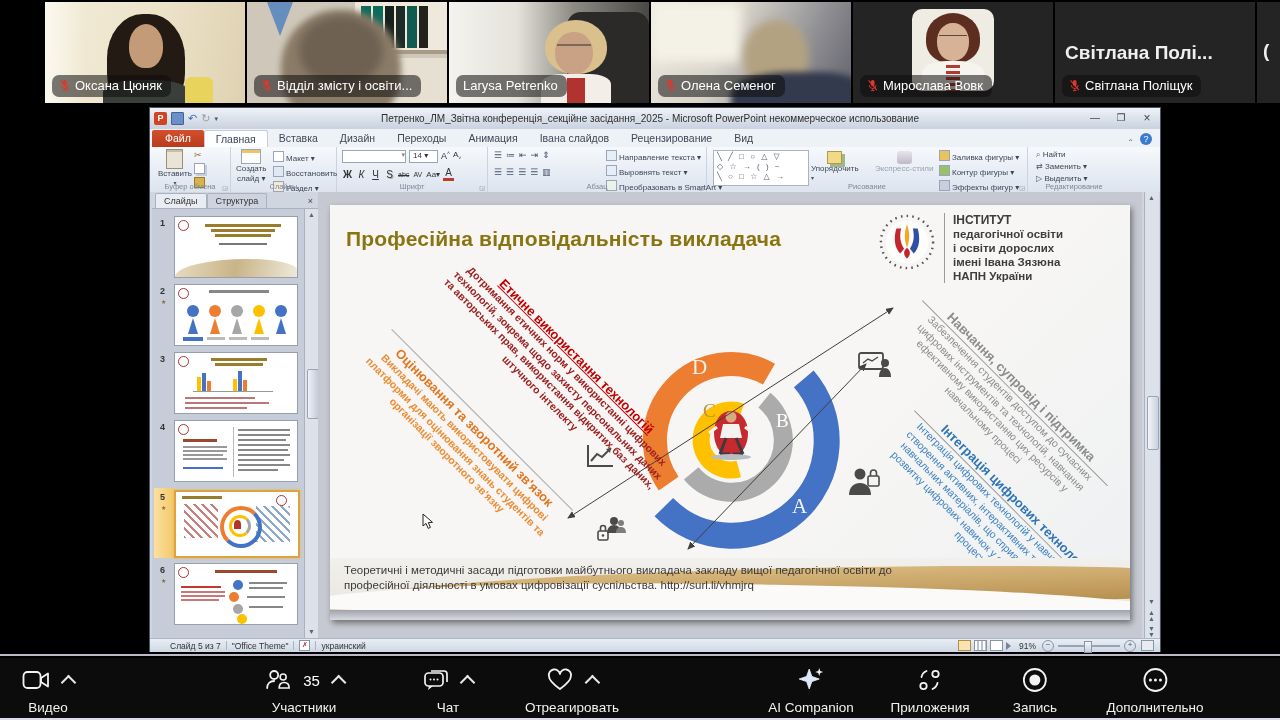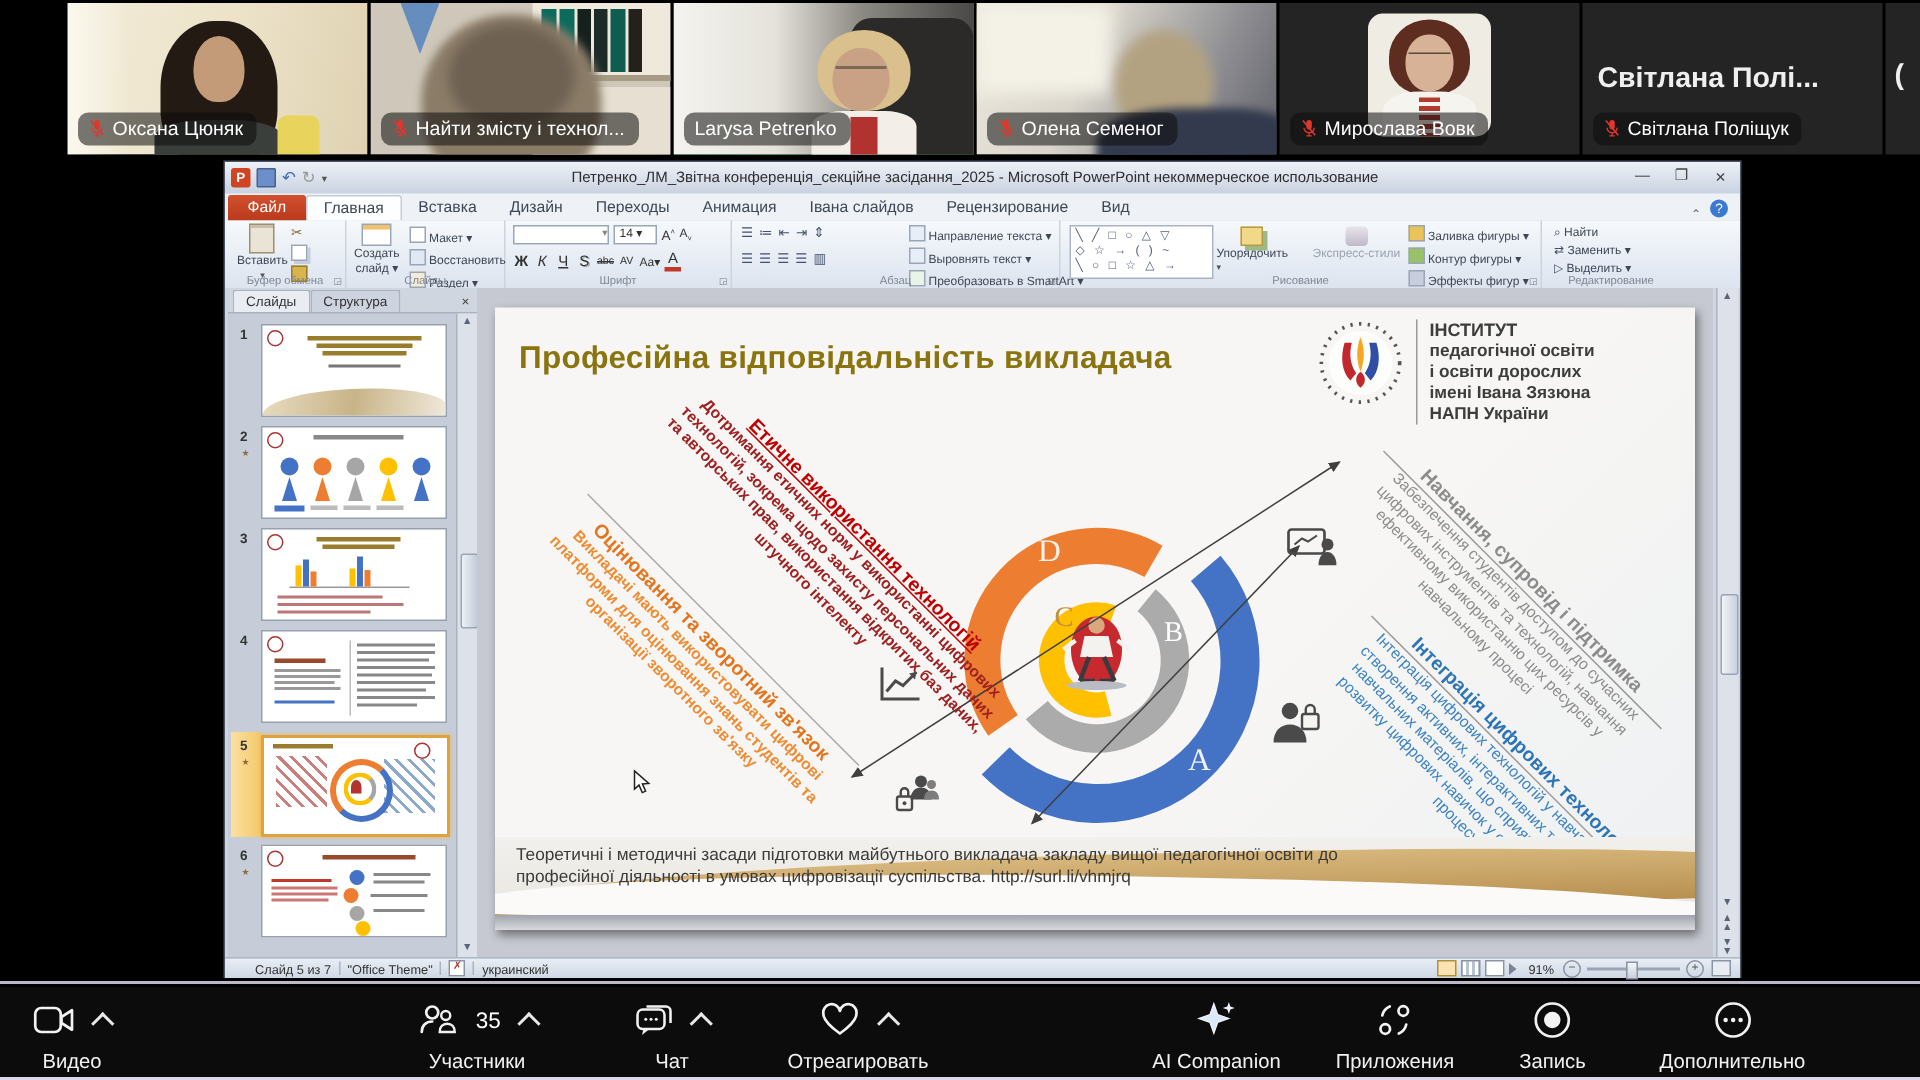--- a/index.html
+++ b/index.html
@@ -90,21 +90,21 @@
       <div class="t" style="left:20px;top:0;width:26px;height:34px;background:#4a7fc1;clip-path:polygon(0 0,100% 0,50% 100%);opacity:.8"></div>
       <div class="t" style="left:34px;top:8px;width:120px;height:120px;background:#8b7c68;border-radius:48%;filter:blur(3px)"></div>
       <div class="t" style="left:52px;top:14px;width:84px;height:70px;background:#6e6152;border-radius:50%;filter:blur(4px)"></div>
     </div>
     <span class="pill">
       <svg width="11" height="13" viewBox="0 0 14 16">
           <rect x="5" y="1" width="4.6" height="8" rx="2.3" fill="#e0372c"></rect>
           <path d="M3 7.5a4 4 0 0 0 8.6 0M7.3 11.5v3M5 14.5h4.6" stroke="#e0372c" stroke-width="1.2" fill="none"></path>
           <line x1="2" y1="1.5" x2="12.5" y2="14" stroke="#e0372c" stroke-width="1.4"></line>
         </svg>
-      <span>Найти змісту  і технол...</span>
+      <span>Відділ змісту  і освіти...</span>
     </span>
   </div>
 
   <div class="t vtile" style="left:449px;box-shadow:inset 0 0 0 3px #35c65f">
     <div class="t" style="inset:0;background:linear-gradient(90deg,#f4f3ef 0%,#e4e2da 34%,#8d8b84 62%,#4a4846 100%)">
       <div class="t" style="left:118px;top:10px;width:82px;height:95px;background:#2c2a28;border-radius:14px 14px 0 0"></div>
       <div class="t" style="left:96px;top:18px;width:62px;height:54px;background:#d9c08c;border-radius:50% 50% 46% 46%"></div>
       <div class="t" style="left:106px;top:30px;width:38px;height:42px;background:#c9a184;border-radius:48%"></div>
       <div class="t" style="left:108px;top:42px;width:34px;height:7px;border-top:2px solid #7a6a55"></div>
       <div class="t" style="left:92px;top:72px;width:70px;height:34px;background:#f3efe8;border-radius:30% 30% 0 0"></div>
@@ -225,21 +225,21 @@
       </div>
       <div class="t" style="left:42px;top:4px">
         <div class="rsmall"><span class="chip"></span><span>Макет</span> ▾</div>
         <div class="rsmall" style="margin-top:2px"><span class="chip" style="background:#dfe8f4"></span><span>Восстановить</span></div>
         <div class="rsmall" style="margin-top:2px"><span class="chip" style="background:#f4ead8"></span><span>Раздел</span> ▾</div>
       </div>
       <div class="glabel">Слайды</div>
     </div>
 
     <div class="rgroup" style="width:150px">
-      <div class="t" style="left:5px;top:3px;display:flex;gap:3px;align-items:center">
+      <div class="t" style="left:5px;top:3px;display:flex;gap:3px;align-items:flex-start">
         <span style="width:62px;height:11px;background:#fff;border:1px solid #9aa5b5;font-size:7px;color:#888;text-align:right">▾</span>
         <span style="width:24px;height:11px;background:#fff;border:1px solid #9aa5b5;font-size:8px;color:#333;padding-left:3px"><span>14</span> ▾</span>
         <span style="font-size:9px;color:#333">A<sup style="font-size:5px">˄</sup></span>
         <span style="font-size:8px;color:#333">A<sub style="font-size:5px">˅</sub></span>
       </div>
       <div class="t" style="left:5px;top:20px;display:flex;align-items:center">
         <span class="fbtn" style="font-weight:bold">Ж</span>
         <span class="fbtn" style="font-style:italic">К</span>
         <span class="fbtn" style="text-decoration:underline">Ч</span>
         <span class="fbtn" style="text-shadow:1px 1px 0 #aaa">S</span>
@@ -573,21 +573,21 @@
     <div class="irow">
       <svg width="28" height="22" viewBox="0 0 28 22">
           <rect x="1.5" y="3" width="17" height="16" rx="4" fill="none" stroke="#f2f2f2" stroke-width="1.8"></rect>
           <path d="M19 9l7-4.5v13L19 13z" fill="none" stroke="#f2f2f2" stroke-width="1.8" stroke-linejoin="round"></path>
         </svg>
       <span class="chev"></span>
     </div>
     <div class="lbl">Видео</div>
   </div>
 
-  <div class="zbtn" style="left:318px">
+  <div class="zbtn" style="left:304px">
     <div class="irow">
       <svg width="26" height="24" viewBox="0 0 26 24">
           <circle cx="10" cy="7" r="4" fill="none" stroke="#f2f2f2" stroke-width="1.8"></circle>
           <path d="M3 20c0-4.5 3-7 7-7" fill="none" stroke="#f2f2f2" stroke-width="1.8" stroke-linecap="round"></path>
           <circle cx="19" cy="9" r="3" fill="none" stroke="#f2f2f2" stroke-width="1.6"></circle>
           <path d="M15 20c0-3.5 2-5.5 5-5.5s5 2 5 5.5z" fill="none" stroke="#f2f2f2" stroke-width="1.6"></path>
         </svg>
       <span class="cnt">35</span>
       <span class="chev"></span>
     </div>

